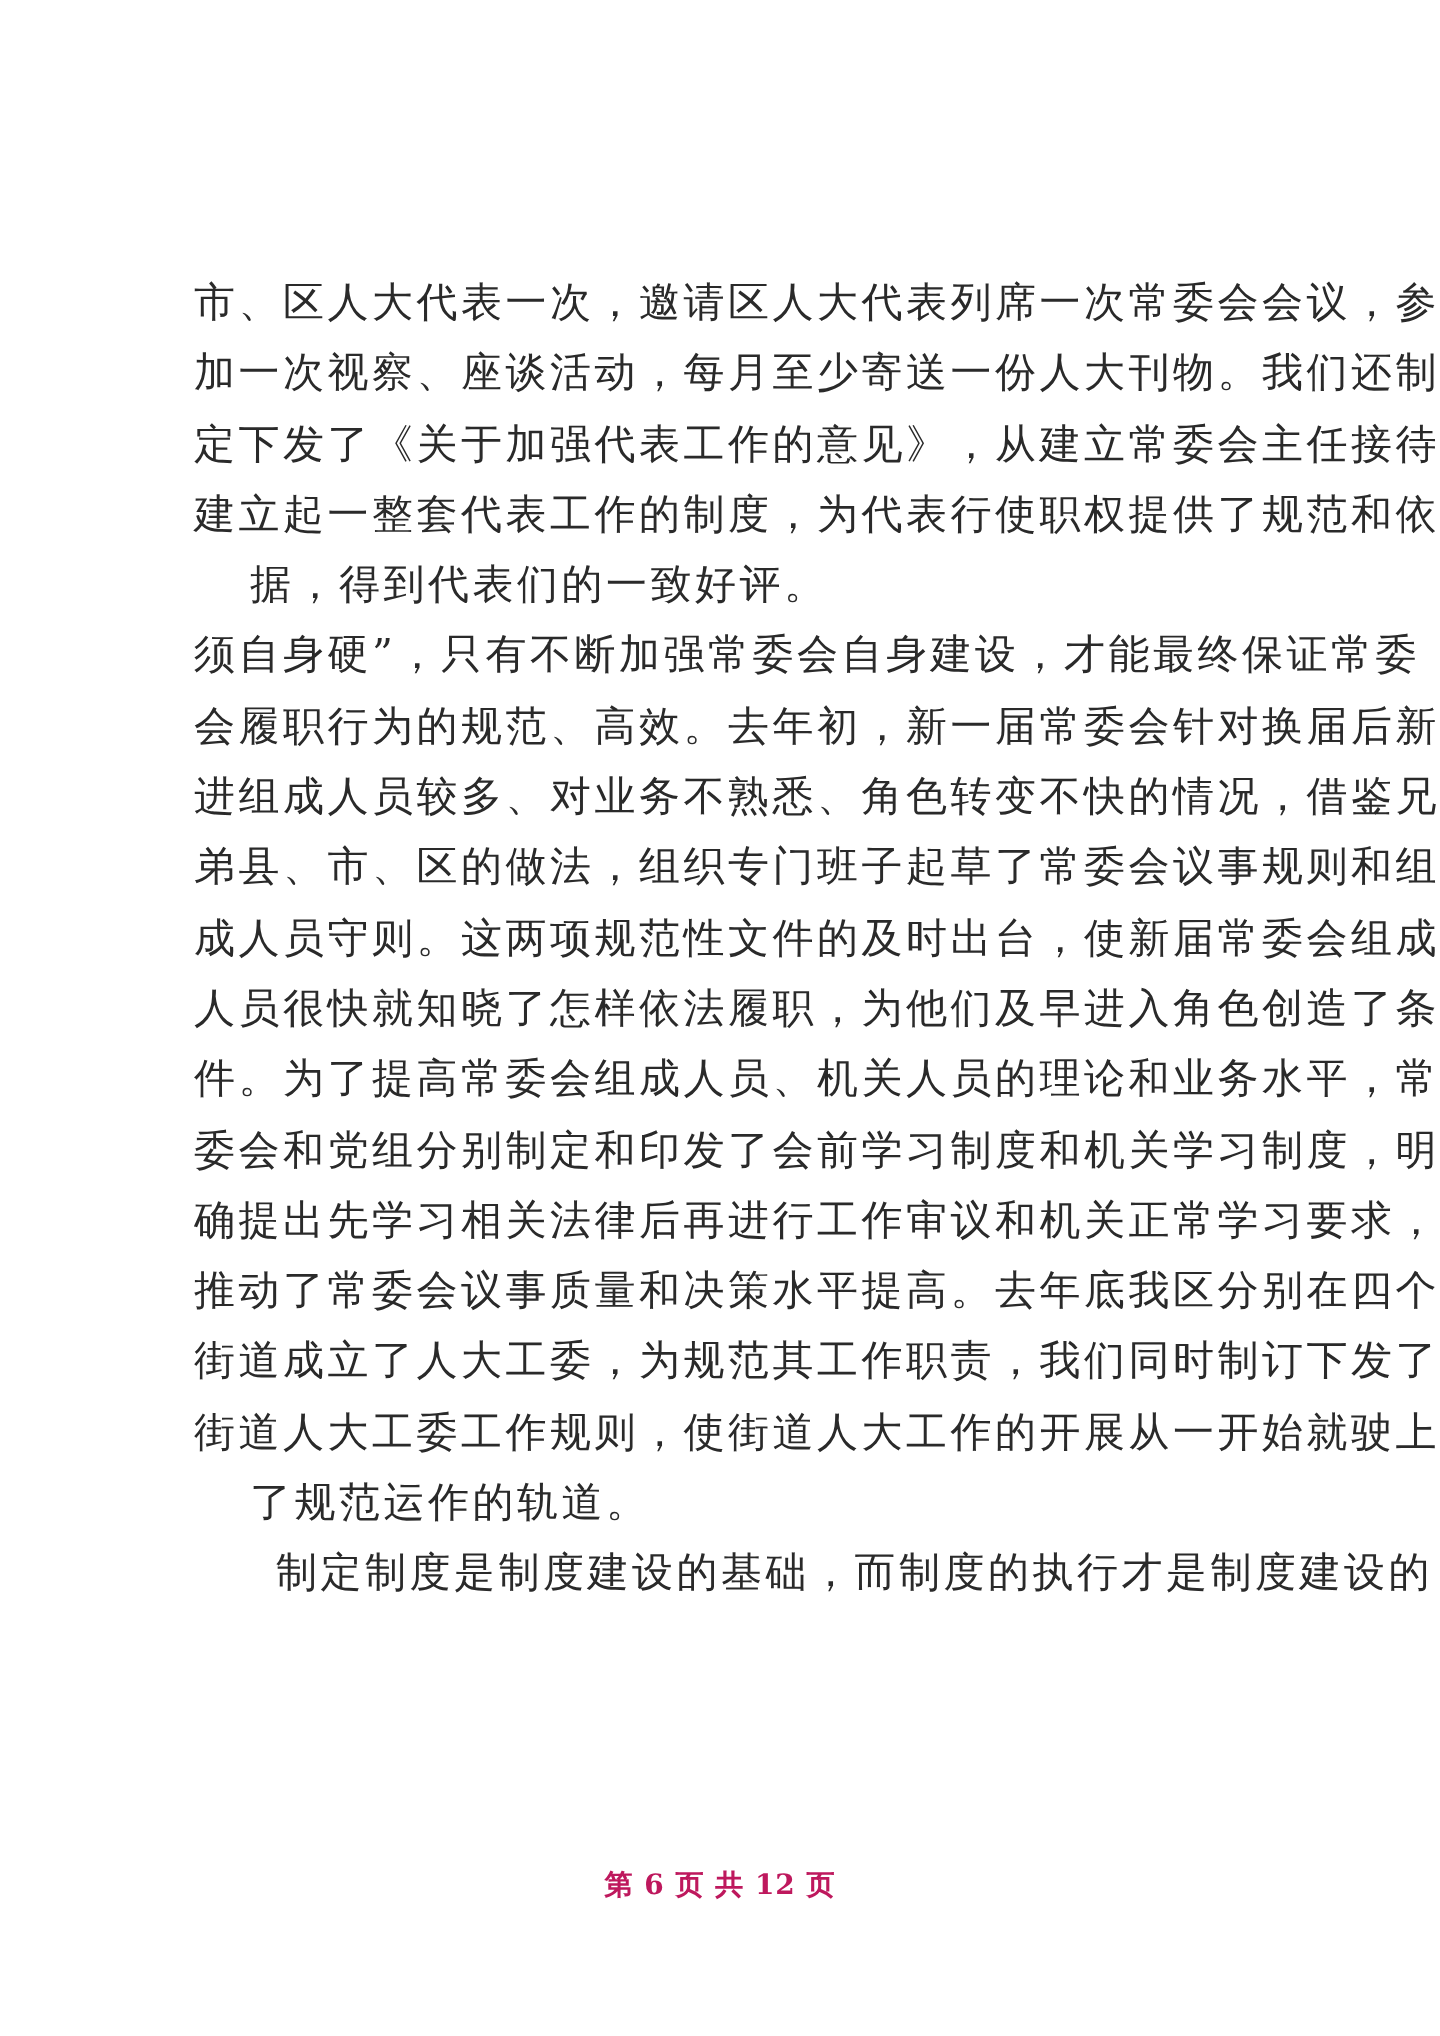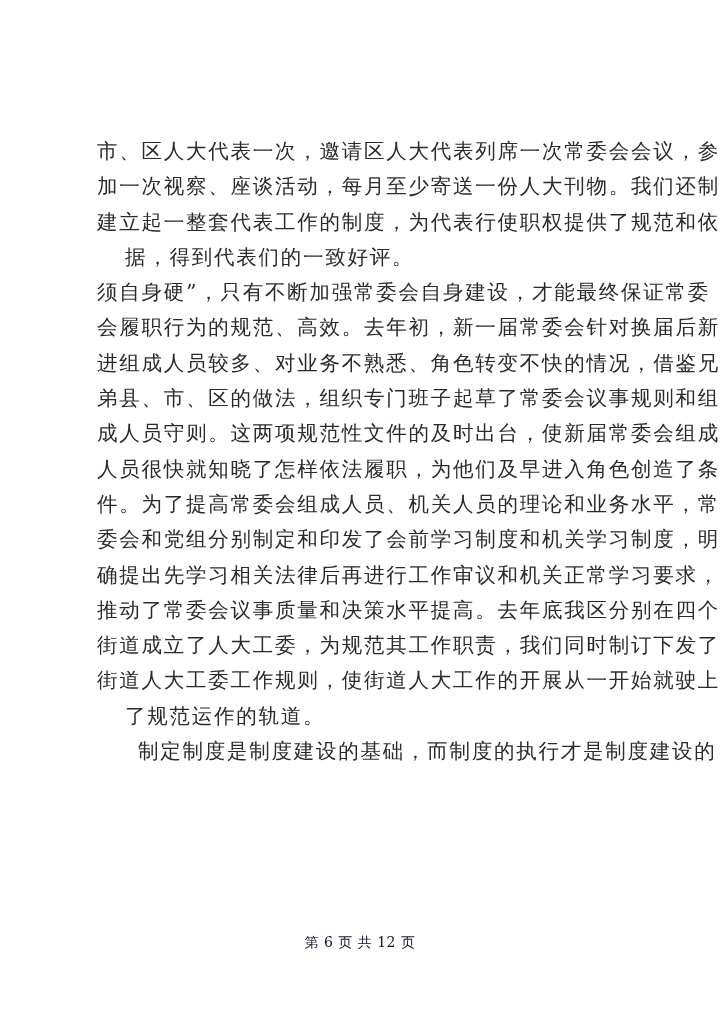--- a/index.html
+++ b/index.html
@@ -16,31 +16,33 @@
   .line {
     height: 35.3px; line-height: 35.3px;
     font-size: 20.5px; white-space: nowrap;
     letter-spacing: 1.75px;
     text-align: justify; text-align-last: justify;
   }
   .line.last { text-align-last: left; margin-left: 28px; }
   .line.indent { padding-left: 41px; }
   .footer {
     position: absolute; top: 934px; left: 0; width: 720px;
-    text-align: center; font-size: 14px; color: #0f172a;
+    text-align: center; font-size: 14px; color: #be185d;
     letter-spacing: 0.5px;
+    font-weight: bold;
   }
 </style>
 </head>
 <body>
 
 <div class="page">
   <div class="body-text">
     <div class="line">市、区人大代表一次，邀请区人大代表列席一次常委会会议，参</div>
     <div class="line">加一次视察、座谈活动，每月至少寄送一份人大刊物。我们还制</div>
+    <div class="line">定下发了《关于加强代表工作的意见》，从建立常委会主任接待</div>
     <div class="line">建立起一整套代表工作的制度，为代表行使职权提供了规范和依</div>
     <div class="line last">据，得到代表们的一致好评。</div>
     <div class="line">须自身硬”，只有不断加强常委会自身建设，才能最终保证常委</div>
     <div class="line">会履职行为的规范、高效。去年初，新一届常委会针对换届后新</div>
     <div class="line">进组成人员较多、对业务不熟悉、角色转变不快的情况，借鉴兄</div>
     <div class="line">弟县、市、区的做法，组织专门班子起草了常委会议事规则和组</div>
     <div class="line">成人员守则。这两项规范性文件的及时出台，使新届常委会组成</div>
     <div class="line">人员很快就知晓了怎样依法履职，为他们及早进入角色创造了条</div>
     <div class="line">件。为了提高常委会组成人员、机关人员的理论和业务水平，常</div>
     <div class="line">委会和党组分别制定和印发了会前学习制度和机关学习制度，明</div>

